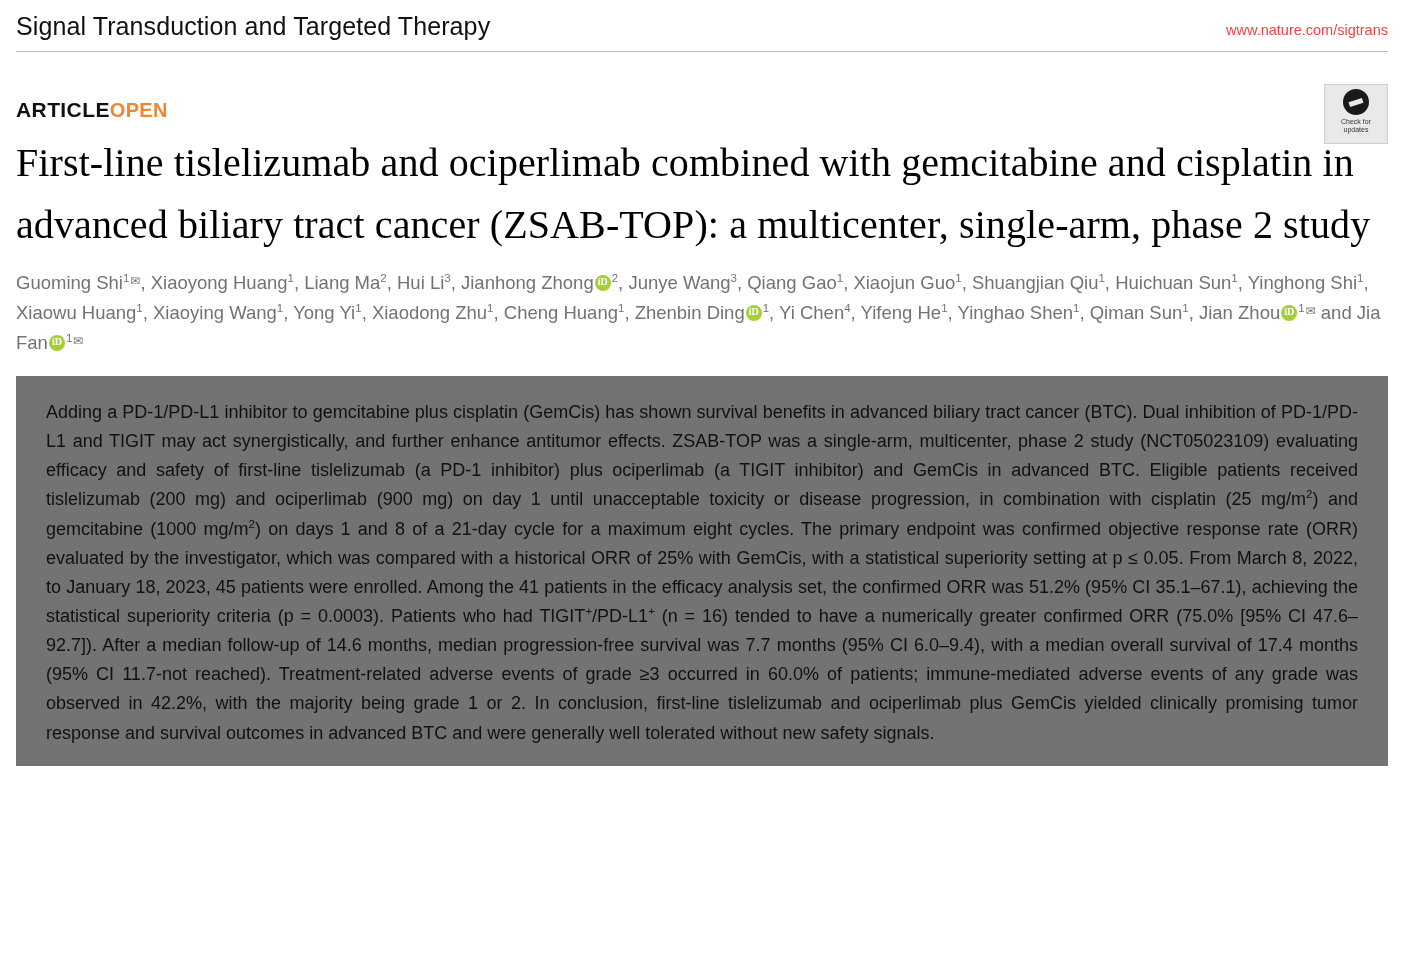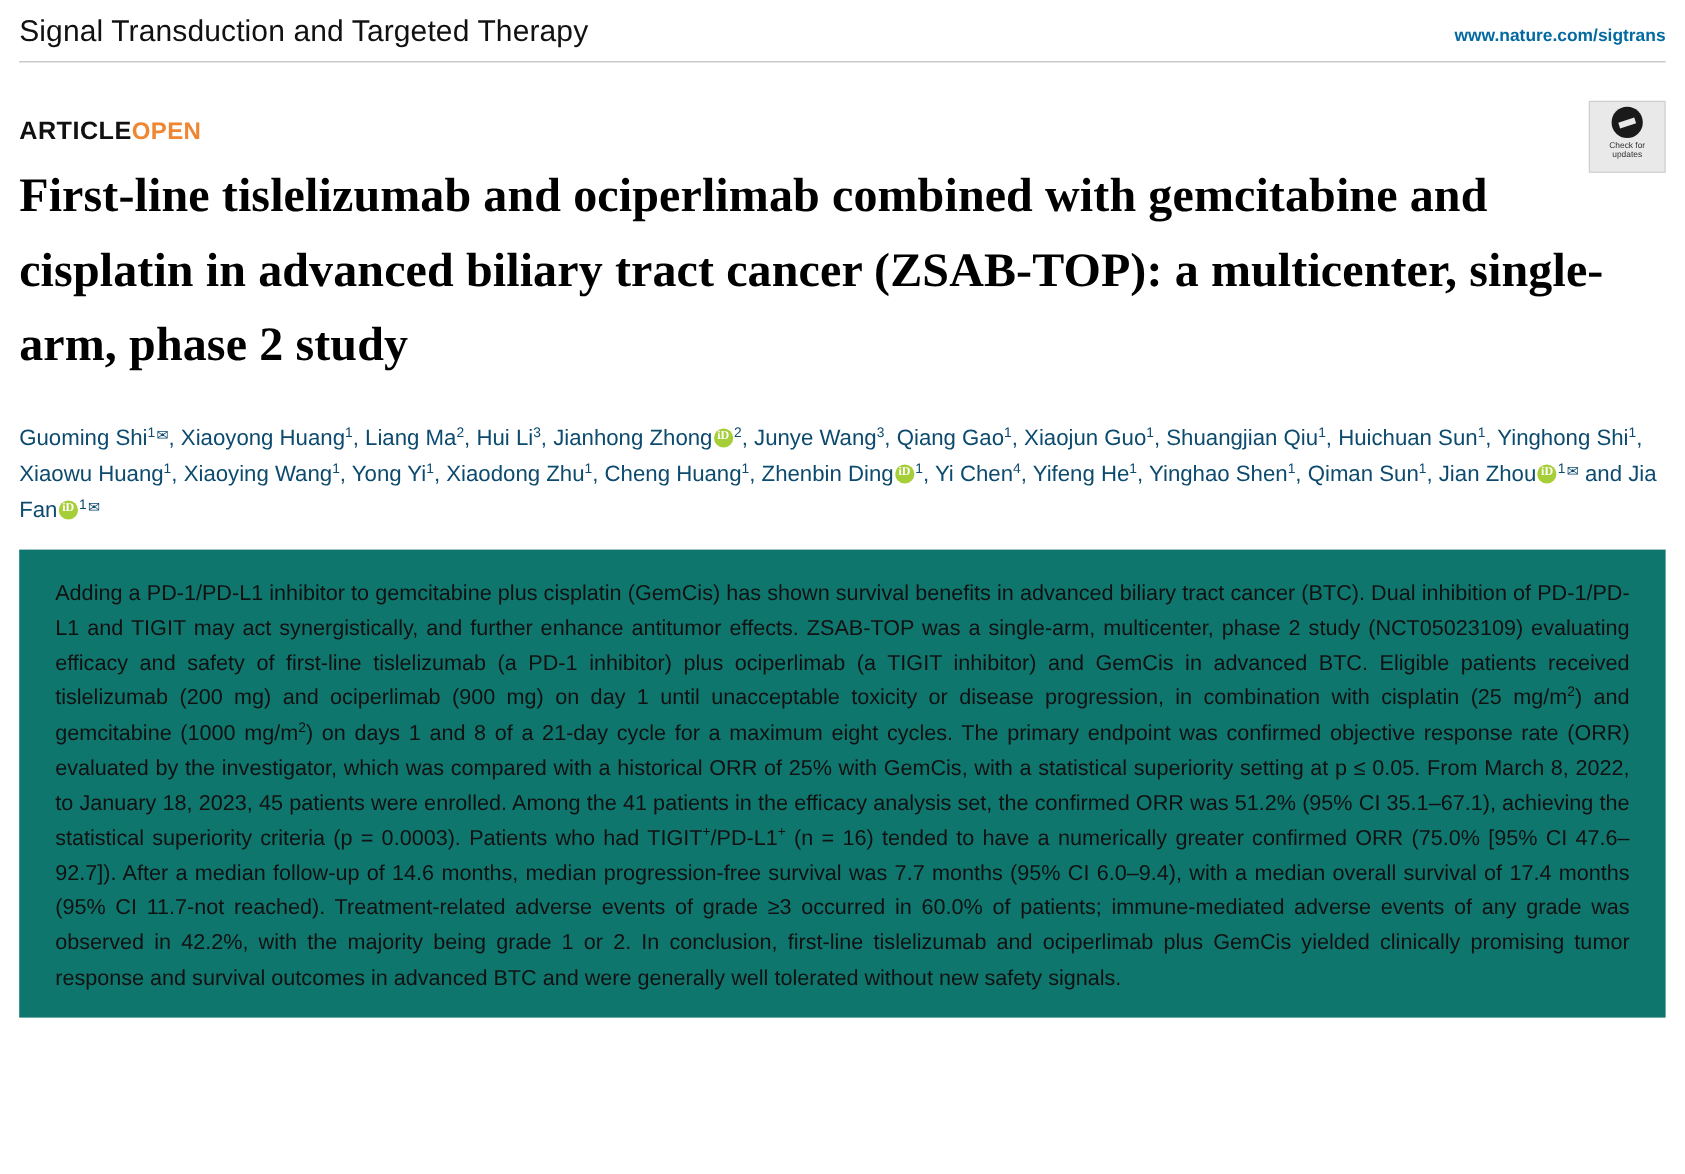--- a/index.html
+++ b/index.html
@@ -29,22 +29,22 @@
     padding-top: 12px;
     padding-bottom: 10px;
   }
   .journal-name {
     font-size: 25px;
     letter-spacing: 0.1px;
     color: #111111;
   }
   .journal-url {
     font-size: 14.5px;
-    font-weight: bold;
-    color: #0369a1;
+    font-weight: normal;
+    color: #ef4444;
   }
   .rule {
     border-top: 1px solid #bcbcbc;
     height: 0;
     margin: 0;
   }
   
   .crossmark {
     position: absolute;
     right: 16px;
@@ -100,31 +100,31 @@
     font-size: 20px;
     font-weight: bold;
     color: #ef8632;
     letter-spacing: 0.3px;
   }
   
   .title {
     font-family: "Liberation Serif", serif;
     font-size: 40px;
     line-height: 1.55;
-    font-weight: bold;
+    font-weight: normal;
     margin: 10px 0 0 0;
     letter-spacing: 0.1px;
     color: #000000;
   }
   
   .authors {
-    margin-top: 32px;
+    margin-top: 12px;
     font-size: 18.5px;
     line-height: 1.62;
-    color: #0c4a6e;
+    color: #737373;
   }
   .authors sup {
     font-size: 11.5px;
     vertical-align: super;
     line-height: 0;
   }
   .orcid {
     display: inline-block;
     width: 16px;
     height: 16px;
@@ -147,21 +147,21 @@
     font-family: "Liberation Serif", serif;
   }
   .envelope {
     font-size: 12px;
     vertical-align: 4px;
     margin-left: 1px;
   }
   
   .abstract {
     margin-top: 18px;
-    background: #0f766e;
+    background: #737373;
     padding: 22px 30px 18px 30px;
     box-sizing: border-box;
   }
   .abstract p {
     margin: 0;
     font-size: 18px;
     line-height: 1.62;
     text-align: justify;
     color: #111111;
   }

